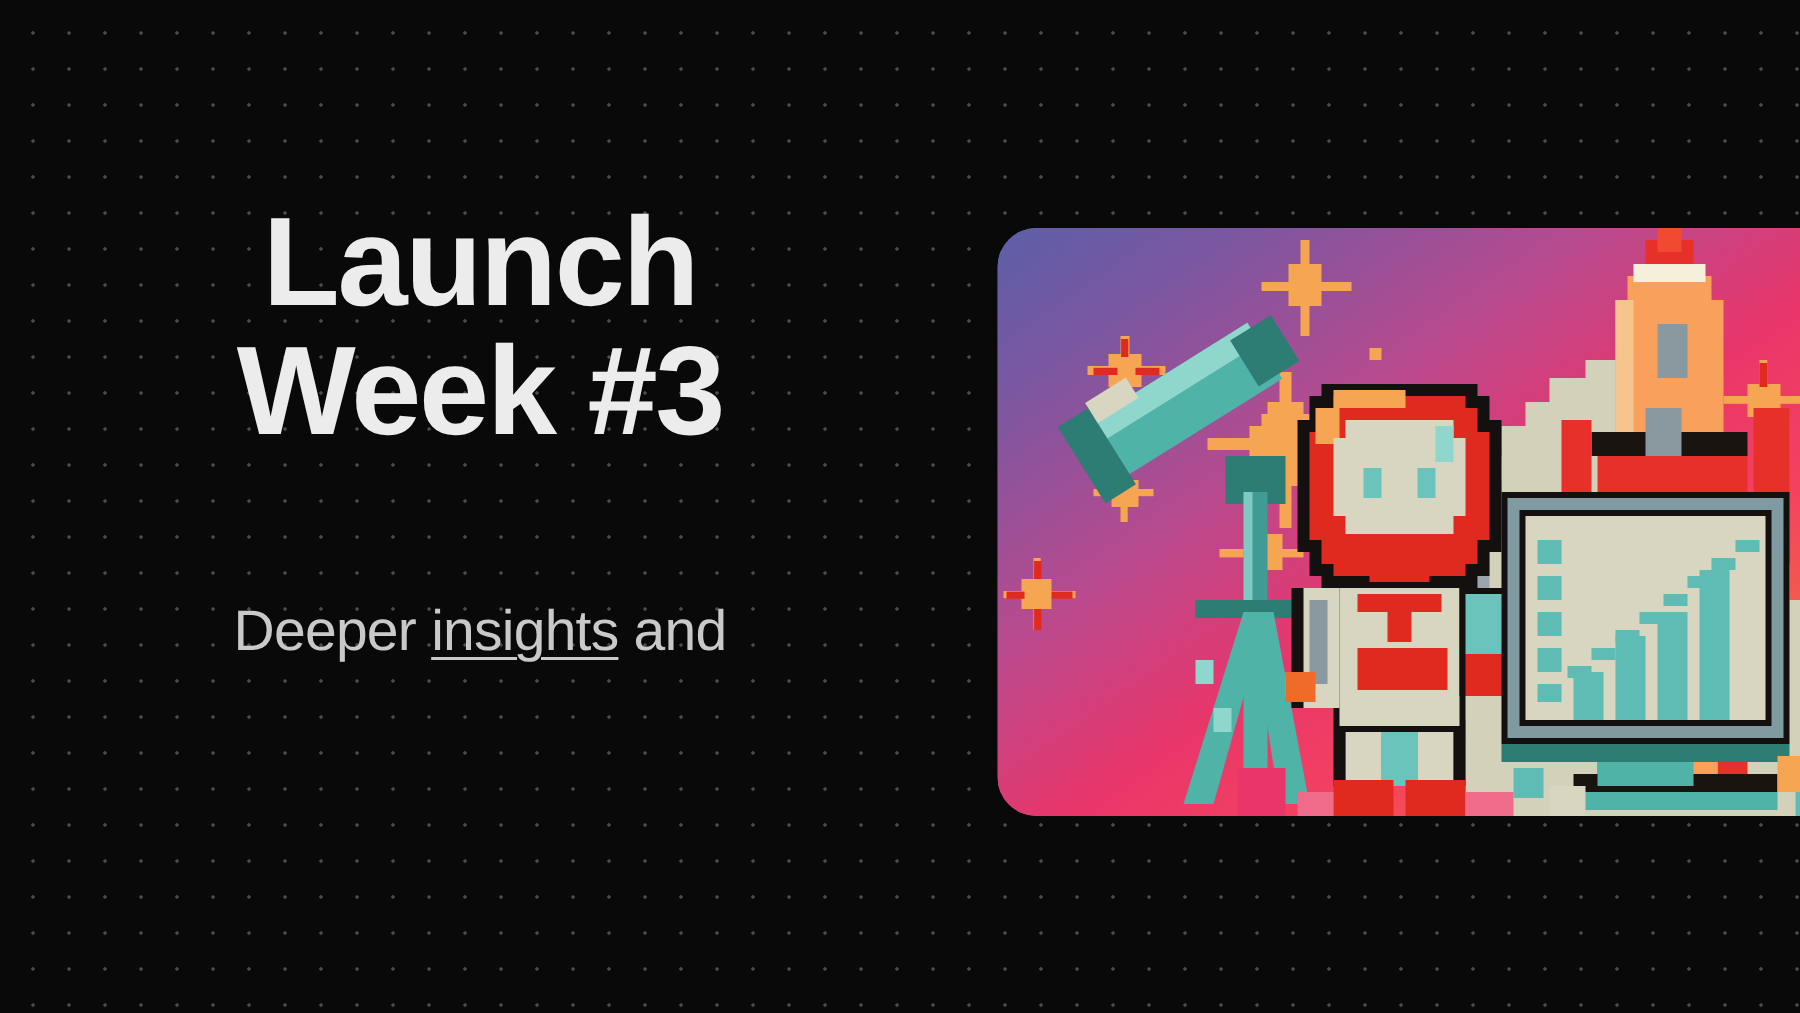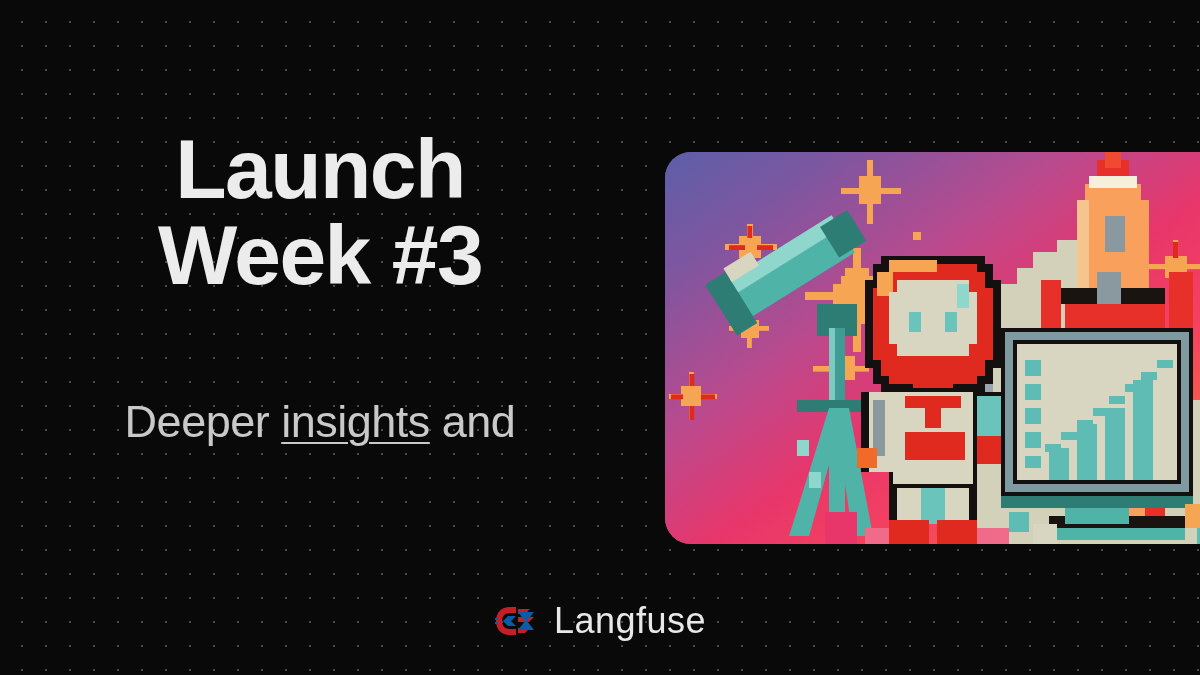--- a/index.html
+++ b/index.html
@@ -33,21 +33,21 @@
     color:#ececec;
     font-size:84px;
     font-weight:bold;
     line-height:1.02;
     letter-spacing:-1.5px;
     white-space:pre-line;
   }
   .subline {
     margin-top:52px;
     color:#c9c9c9;
-    font-size:45px;
+    font-size:38px;
     font-weight:400;
     line-height:1.38;
     letter-spacing:-0.5px;
   }
   .subline .u { text-decoration:underline; text-underline-offset:5px; text-decoration-thickness:2px; }
 
   
   .logo-row {
     position:absolute;
     left:0; right:0; top:600px;
@@ -78,37 +78,20 @@
     <h1 class="headline">Launch
 Week #3</h1>
 
     <div class="subline">
       <div>
         <span>Deeper </span><span class="u">insights</span><span> and</span>
       </div>
     </div>
   </div>
 
-  <div class="logo-row">
-    <svg class="logo-mark" viewBox="0 0 44 36">
-      <g fill="#c32025">
-        <path d="M16 4 C7 4 2 10 2 18 C2 26 7 32 16 32 L22 32 L22 26 L16 26 C11 26 8 23 8 18 C8 13 11 10 16 10 L22 10 L22 4 Z"></path>
-        <path d="M24 6 L36 6 L31 11 L24 11 Z"></path>
-        <path d="M24 14 L40 14 L35 19 L24 19 Z"></path>
-        <path d="M24 25 L36 25 L31 30 L24 30 Z"></path>
-      </g>
-      <g fill="#0a5ca8">
-        <path d="M24 9 L40 9 L33 18 L40 27 L24 27 L31 18 Z"></path>
-        <path d="M14 13 L22 13 L17 18 L22 23 L14 23 L9 18 Z"></path>
-        <rect x="1" y="15" width="3" height="2"></rect>
-        <rect x="1" y="19" width="3" height="2"></rect>
-      </g>
-    </svg>
-    <span class="logo-word">Langfuse</span>
-  </div>
 
   <div class="art-card">
     <svg class="art-svg" viewBox="0 0 140 98" preserveAspectRatio="none">
       <defs>
         <linearGradient id="sky" x1="0" y1="0" x2="1" y2="1">
           <stop offset="0%" stop-color="#5c5fa8"></stop>
           <stop offset="16%" stop-color="#7e56a0"></stop>
           <stop offset="36%" stop-color="#b94a8e"></stop>
           <stop offset="54%" stop-color="#e8366b"></stop>
           <stop offset="70%" stop-color="#f5425f"></stop>

